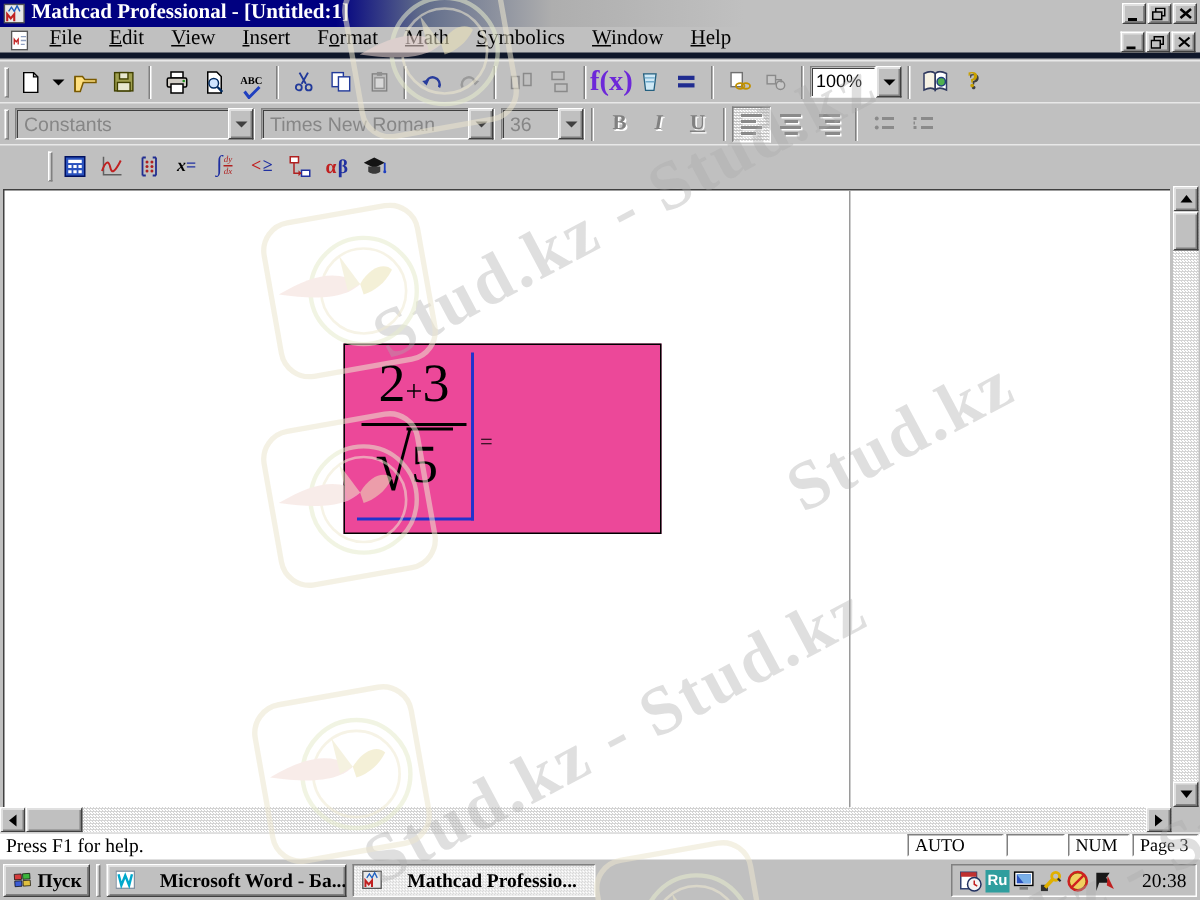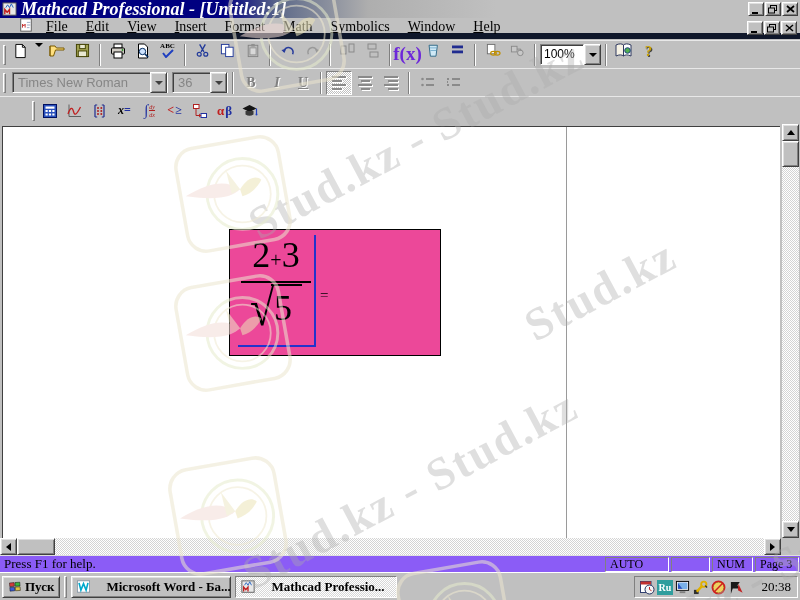--- a/index.html
+++ b/index.html
@@ -8,41 +8,41 @@
   .app { position:absolute; inset:0; background:#c0c0c0; }
 
   
   .raised { border:1px solid; border-color:#ffffff #404040 #404040 #ffffff;
             box-shadow: inset 1px 1px 0 #dfdfdf, inset -1px -1px 0 #808080; background:#c0c0c0; }
 
   
   .titlebar { position:absolute; left:0; top:0; width:800px; height:18px;
     background:linear-gradient(90deg,#000080 0%,#000080 28%,#5f6b8a 35%,#aeaeae 46%,#c0c0c0 62%);
     display:flex; align-items:center; gap:4px; padding:0 2px; }
-  .title-text { color:#fff; font-weight:bold; font-size:18px; white-space:nowrap;font-style:italic; }
+  .title-text { color:#fff; font-weight:bold; font-size:14px; white-space:nowrap; }
   .winbtns { position:absolute; display:flex; gap:1px; }
   .winbtns.top { right:2px; top:2px; }
   .wbtn { width:16px; height:14px; display:flex; align-items:center; justify-content:center; }
 
   
   .menubar { position:absolute; left:0; top:18px; width:800px; height:21px; background:#c0c0c0;
-    display:flex; align-items:flex-start; font-size:14px; padding-left:19px; border-bottom:6px solid #0f172a; }
+    display:flex; align-items:center; font-size:14px; padding-left:6px; border-bottom:4px solid #0f172a; }
   .menu-item { padding:1px 9px 2px 9px; white-space:nowrap; }
   .menu-item .u { text-decoration:underline; }
   .winbtns.child { right:3px; top:21px; }
 
   
   .tb { position:absolute; left:0; width:800px; background:#c0c0c0; display:flex; align-items:center;
         border-top:1px solid #e8e8e8; }
   #tb1 { top:40px; height:28px; }
   #tb2 { top:68px; height:28px; }
   #tb3 { top:96px; height:28px; }
   .grip { width:3px; height:20px; border:1px solid; border-color:#fff #808080 #808080 #fff; margin:0 2px 0 3px; }
   .sep { width:2px; height:22px; border-left:1px solid #808080; border-right:1px solid #ffffff; margin:0 4px; }
-  .tbtn { width:25px; height:24px; display:flex; justify-content:center; flex:0 0 auto; }
+  .tbtn { width:25px; height:24px; display:flex; align-items:center; justify-content:center; flex:0 0 auto; }
   .tbtn svg { display:block; }
   .drop-arrow { width:0; height:0; border-left:4px solid transparent; border-right:4px solid transparent;
                 border-top:4px solid #000; }
   .fx-label { font-weight:bold; color:#6d28d9; font-size:19px; }
   .help-label { font-weight:bold; font-size:15px; color:#c8a000; text-shadow:1px 1px 0 #404040; }
   .spell-wrap { position:relative; font-size:7px; font-weight:bold; color:#000; line-height:1; text-align:center; }
   .spell-wrap svg { position:absolute; left:2px; top:6px; }
 
   
   .zoombox { display:flex; align-items:center; height:21px; }
@@ -106,43 +106,43 @@
   .tri-right { width:0;height:0;border-top:4px solid transparent;border-bottom:4px solid transparent;border-left:5px solid #000; }
   #vscroll { position:absolute; right:1px; top:0; width:17px; height:414px;
              background-image:repeating-conic-gradient(#ffffff 0% 25%,#d4d4d4 0% 50%); background-size:2px 2px; }
   #vthumb { position:absolute; left:0; top:17px; width:17px; height:26px; }
   #hscroll { position:absolute; left:0; top:414px; width:781px; height:17px;
              background-image:repeating-conic-gradient(#ffffff 0% 25%,#d4d4d4 0% 50%); background-size:2px 2px; }
   #hthumb { position:absolute; left:17px; top:0; width:38px; height:17px; }
   #scorner { position:absolute; right:1px; top:414px; width:17px; height:17px; background:#c0c0c0; }
 
   
-  #status { position:absolute; left:0; top:555px; width:800px; height:17px; background:#8b5cf6;
-            border-top:1px solid #dfdfdf; display:flex; align-items:flex-end; font-size:13px; }
+  #status { position:absolute; left:0; top:555px; width:800px; height:17px; background:#ffffff;
+            border-top:1px solid #dfdfdf; display:flex; align-items:flex-start; font-size:13px; }
   #status .msg { padding-left:4px; flex:1; }
   .spanel { height:15px; margin-right:2px; padding:0 4px; font-size:12px; display:flex; align-items:center;
             border:1px solid; border-color:#808080 #fff #fff #808080; }
   .spanel.auto { width:64px; } .spanel.blank { width:39px; } .spanel.num { width:41px; } .spanel.page { width:44px; margin-right:1px; }
 
   
   #taskbar { position:absolute; left:0; top:572px; width:800px; height:28px; background:#c0c0c0;
              border-top:1px solid #ffffff; display:flex; align-items:center; }
   .startbtn { margin-left:2px; height:22px; padding:0 5px; display:flex; align-items:center; gap:3px;
               font-weight:bold; font-size:13px; }
   .tsep { width:3px; height:22px; border:1px solid; border-color:#fff #808080 #808080 #fff; margin:0 4px; }
   .taskbtn { height:22px; display:flex; align-items:center; gap:16px; padding:0 5px; font-weight:bold;
              font-size:13px; white-space:nowrap; overflow:hidden; }
   .taskbtn.word { width:160px; margin-right:4px; }
   .taskbtn.active { width:162px; border:1px solid; border-color:#808080 #fff #fff #808080;
              background-image:repeating-conic-gradient(#ffffff 0% 25%,#d8d8d8 0% 50%); background-size:2px 2px; }
   #tray { position:absolute; right:2px; top:3px; height:22px; width:164px; display:flex; align-items:center; gap:1px;
           border:1px solid; border-color:#808080 #fff #fff #808080; padding:0 4px; }
   .tray-icon { width:17px; height:16px; display:flex; align-items:center; justify-content:center; }
   .lang { width:16px; height:15px; background:#2f9e9e; color:#fff; font-size:10px; font-weight:bold;
-          display:flex; align-items:center; justify-content:center; font-family:Liberation Serif, serif; }
+          display:flex; align-items:center; justify-content:center; font-family:Liberation Sans, sans-serif; }
   .tray-time { margin-left:auto; font-size:13px; padding-right:2px; }
 
   
   #wm { position:absolute; inset:0; pointer-events:none; z-index:99; }
   .wm-strip { position:absolute; font-weight:bold; font-size:46px; color:rgba(170,170,170,0.38);
               white-space:nowrap; transform-origin:0 50%; letter-spacing:2px; }
   .wm-logo { position:absolute; opacity:0.55; }
 
   .mini-icon { display:flex; align-items:center; justify-content:center; }
 </style>
@@ -368,20 +368,26 @@
           <circle cx="12.5" cy="7.5" r="2.8" fill="#50b050" stroke="#204080"></circle>
         </svg>
       </div>
     <div class="tbtn">
         <span class="help-label">?</span>
       </div>
   </div>
 
   <div class="tb" id="tb2">
     <span class="grip"></span>
+    <div class="combo" style="width:160px; margin-left:2px;">
+      <span class="val">Constants</span>
+      <span class="combo-btn raised">
+          <span class="drop-arrow"></span>
+        </span>
+    </div>
     <div class="combo" style="width:156px; margin-left:4px;">
       <span class="val">Times New Roman</span>
       <span class="combo-btn raised">
           <span class="drop-arrow"></span>
         </span>
     </div>
     <div class="combo" style="width:56px; margin-left:4px;">
       <span class="val">36</span>
       <span class="combo-btn raised">
           <span class="drop-arrow"></span>

